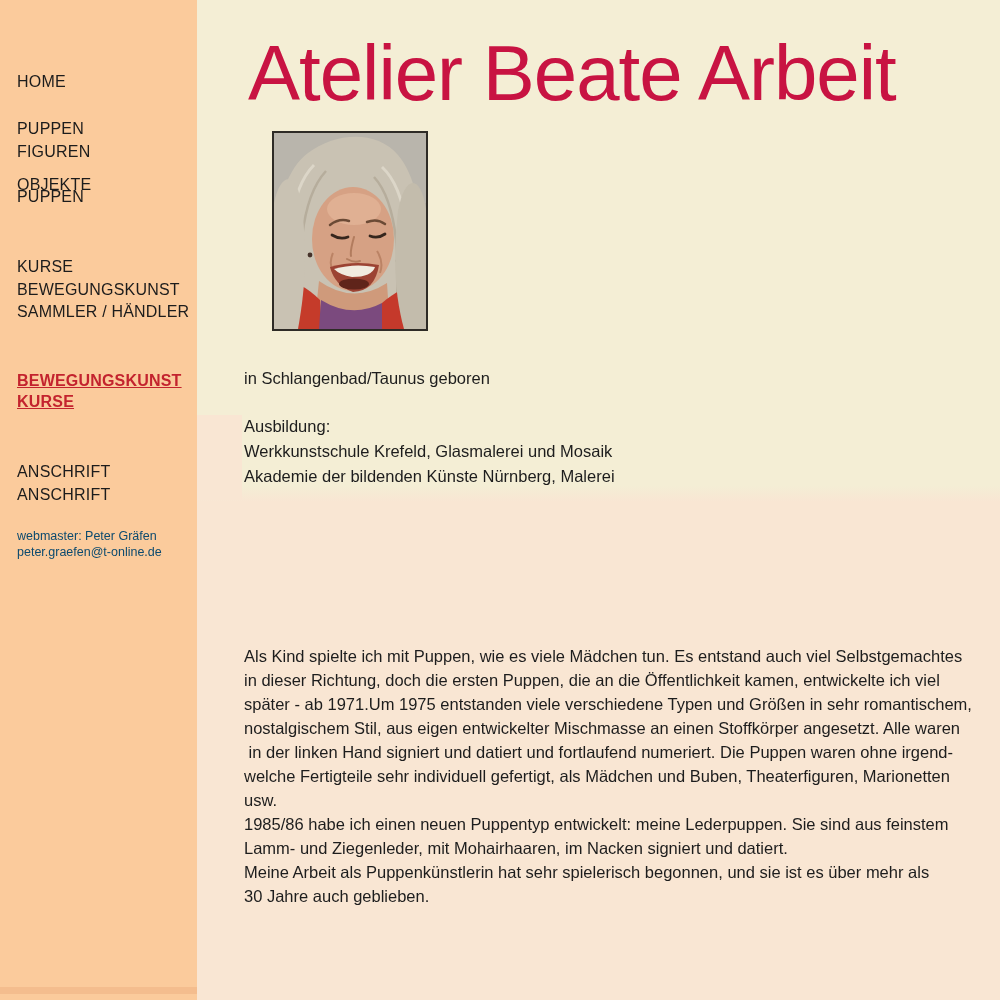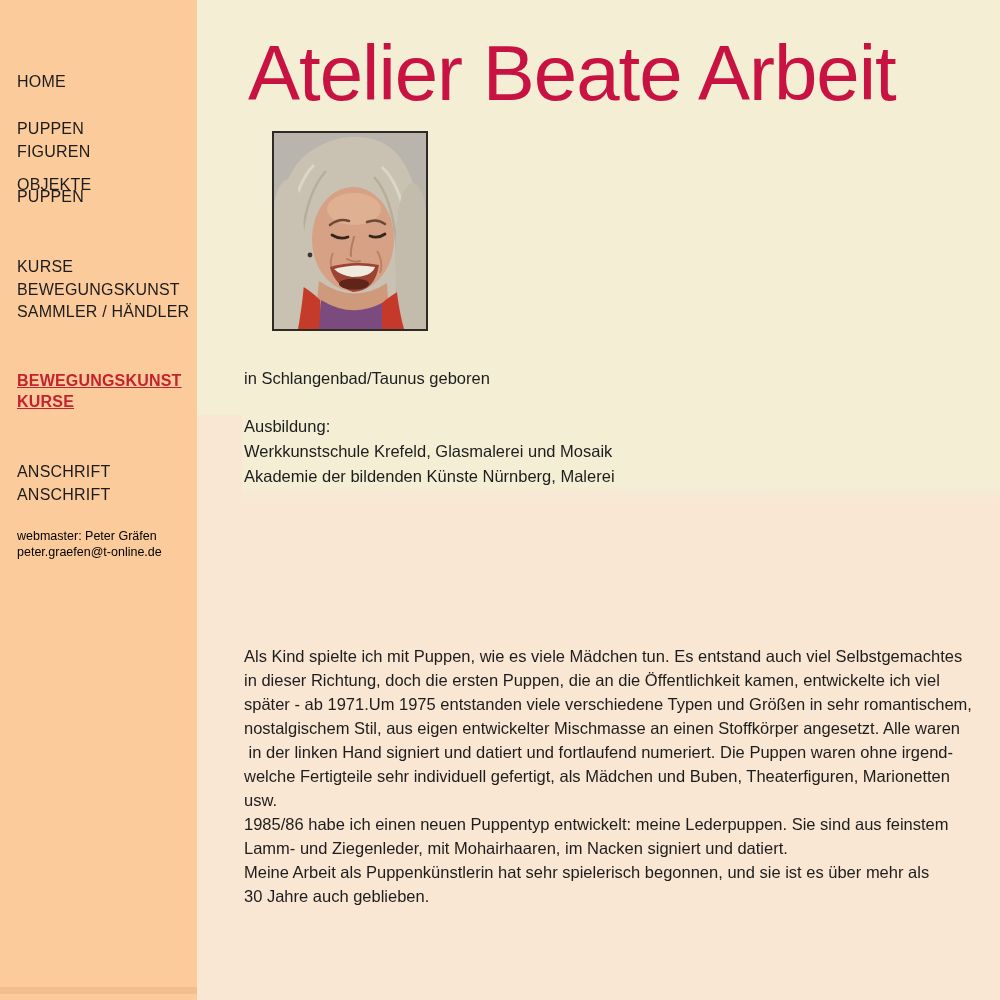--- a/index.html
+++ b/index.html
@@ -10,21 +10,21 @@
   .sidebar{position:absolute;left:0;top:0;width:197px;height:1000px;background:#fbcb9c;}
   .sidebar-bottom-band{position:absolute;left:0;top:987px;width:197px;height:7px;background:#f4bd8e;}
   .bg-lower{position:absolute;left:197px;top:486px;width:803px;height:514px;
             background:linear-gradient(#f4eed5 0px,#f9e6d3 16px,#f9e6d3 100%);}
   .bg-lower-gutter{position:absolute;left:197px;top:415px;width:45px;height:85px;background:#f9e6d3;}
 
   
   .nav-item{position:absolute;left:17px;font-size:16px;line-height:20px;color:#1c1c1c;
             letter-spacing:.2px;white-space:nowrap;cursor:pointer;}
   .nav-link-red{color:#c3232e;font-weight:bold;font-size:16px;text-decoration:underline;}
-  .webmaster{position:absolute;left:17px;top:528px;font-size:12.5px;line-height:16px;color:#000000;white-space:pre-wrap;}
+  .webmaster{position:absolute;left:17px;top:528px;font-size:12.5px;line-height:16px;color:#0c4a6e;white-space:pre-wrap;}
 
   
   .page-title{position:absolute;left:248px;top:33px;font-size:78px;line-height:1.04;
               color:#c81342;white-space:nowrap;letter-spacing:-1px;}
   .photo-frame{position:absolute;left:272px;top:131px;width:152px;height:196px;
                border:2px solid #2e2b26;background:#b2ada4;}
   .photo-frame svg{display:block;}
 
   .txt{position:absolute;left:244px;color:#1d1d1d;font-size:16.5px;white-space:pre-wrap;}
   .txt-intro{top:366px;line-height:25px;}

